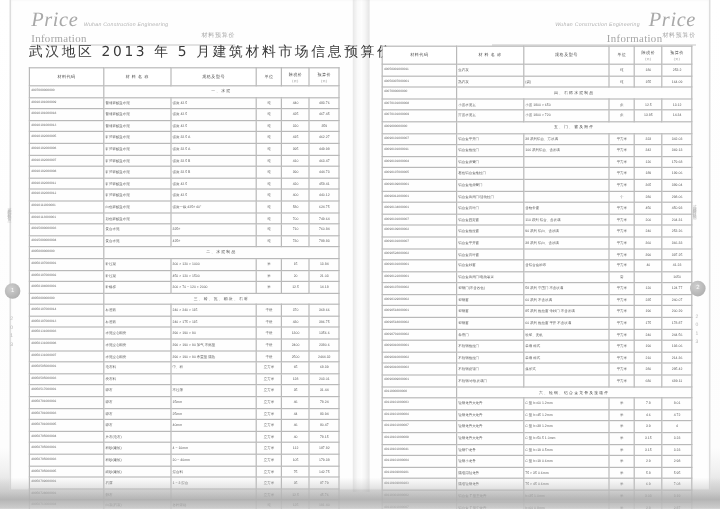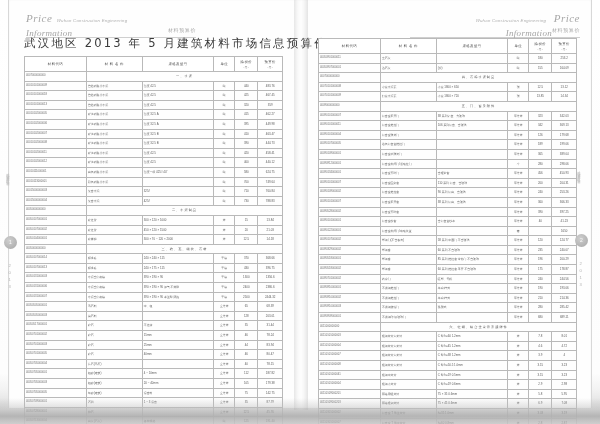--- a/index.html
+++ b/index.html
@@ -34,28 +34,28 @@
   }
   .edgeL{position:absolute;left:8px;top:0;width:1px;height:408px;background:#d8d8d8;}
   .edgeR{position:absolute;left:591px;top:0;width:1px;height:408px;background:#d8d8d8;}
 
   
   .masthead{position:absolute;height:30px;color:#9a9a9a;}
   .masthead.l{left:26px;top:10px;width:250px;text-align:left;}
   .masthead.r{left:330px;top:10px;width:250px;text-align:right;}
   .mh-row1{height:13px;line-height:13px;white-space:nowrap;}
   .mh-price{font-family:"Liberation Serif","DejaVu Serif",serif;
-    font-size:11px;font-style:italic;letter-spacing:.5px;color:#a8a8a8;}
+    font-size:17px;font-style:italic;letter-spacing:.5px;color:#a8a8a8;}
   .mh-eng{font-size:4.3px;letter-spacing:.25px;color:#b0b0b0;font-style:italic;}
   .mh-row2{height:13px;line-height:13px;margin-top:1px;white-space:nowrap;
     border-bottom:1px solid #cfcfcf;}
   .masthead.l .mh-row2{width:170px;}
   .masthead.r .mh-row2{width:170px;margin-left:80px;}
   .mh-info{font-family:"Liberation Serif","DejaVu Serif",serif;
-    font-size:9px;font-style:italic;color:#a4a4a4;letter-spacing:.3px;}
+    font-size:9px;color:#a4a4a4;letter-spacing:.3px;}
   .mh-cn{font-size:5px;color:#a9a9a9;letter-spacing:.6px;}
   .masthead.l .mh-cn{float:right;}
   .masthead.r .mh-cn{float:right;}
   .masthead.r .mh-eng{margin-right:3px;}
 
   
   .doctitle{
     position:absolute;left:24px;top:36px;width:258px;
     text-align:center;font-size:11.5px;color:#3a3a3a;
     letter-spacing:2.2px;white-space:nowrap;

